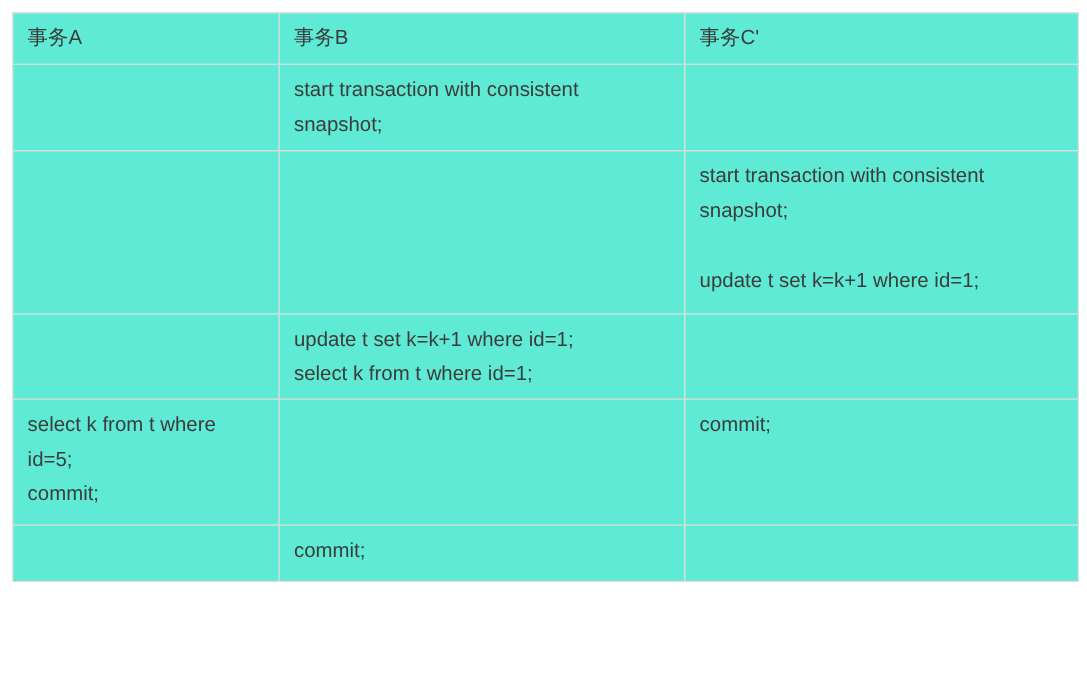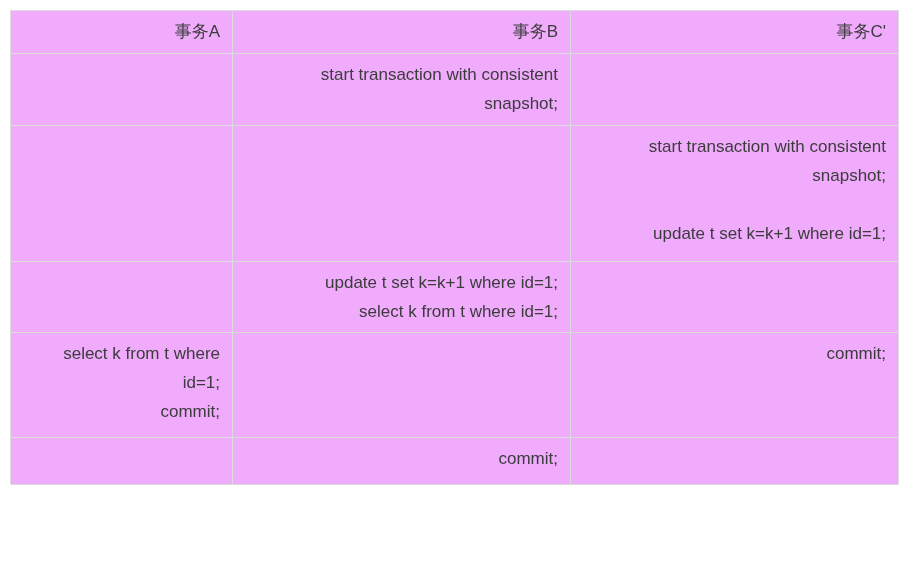--- a/index.html
+++ b/index.html
@@ -31,24 +31,24 @@
   table.tx-table col.col-c  { width: 328px; }
   table.tx-table th,
   table.tx-table td {
     border: 1px solid #dcdcdc;
     padding: 6px 12px;
     font-family: "Liberation Sans", "DejaVu Sans", sans-serif;
     font-size: 17px;
     line-height: 29px;
     font-weight: 400;
     color: #3c3c3c;
-    text-align: right;
+    text-align: left;
     vertical-align: top;
     white-space: pre-line;
-    background: #f0abfc;
+    background: #5eead4;
   }
   tr.row-header   { height: 43px; }
   tr.row-1        { height: 75px; }
   tr.row-2        { height: 72px; }
   tr.row-3        { height: 136px; }
   tr.row-4        { height: 68px; }
   tr.row-5        { height: 105px; }
   tr.row-6        { height: 47px; }
 </style>
 </head>
@@ -84,21 +84,21 @@
 update t set k=k+1 where id=1;</td>
       </tr>
       <tr class="row-4">
         <td></td>
         <td>update t set k=k+1 where id=1;
 select k from t where id=1;</td>
         <td></td>
       </tr>
       <tr class="row-5">
         <td>select k from t where
-id=1;
+id=5;
 commit;</td>
         <td></td>
         <td>commit;</td>
       </tr>
       <tr class="row-6">
         <td></td>
         <td>commit;</td>
         <td></td>
       </tr>
     </tbody>

